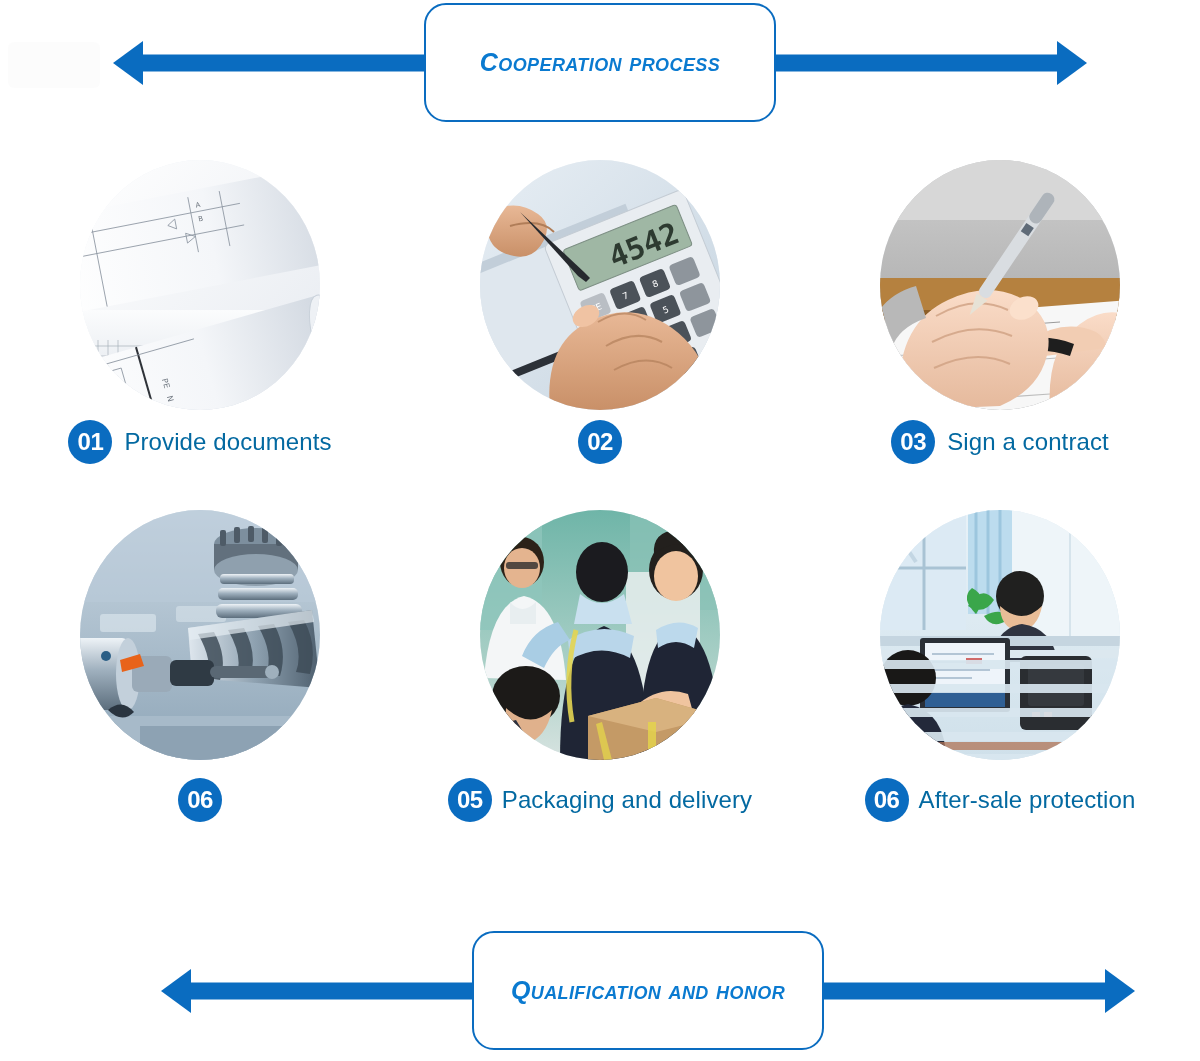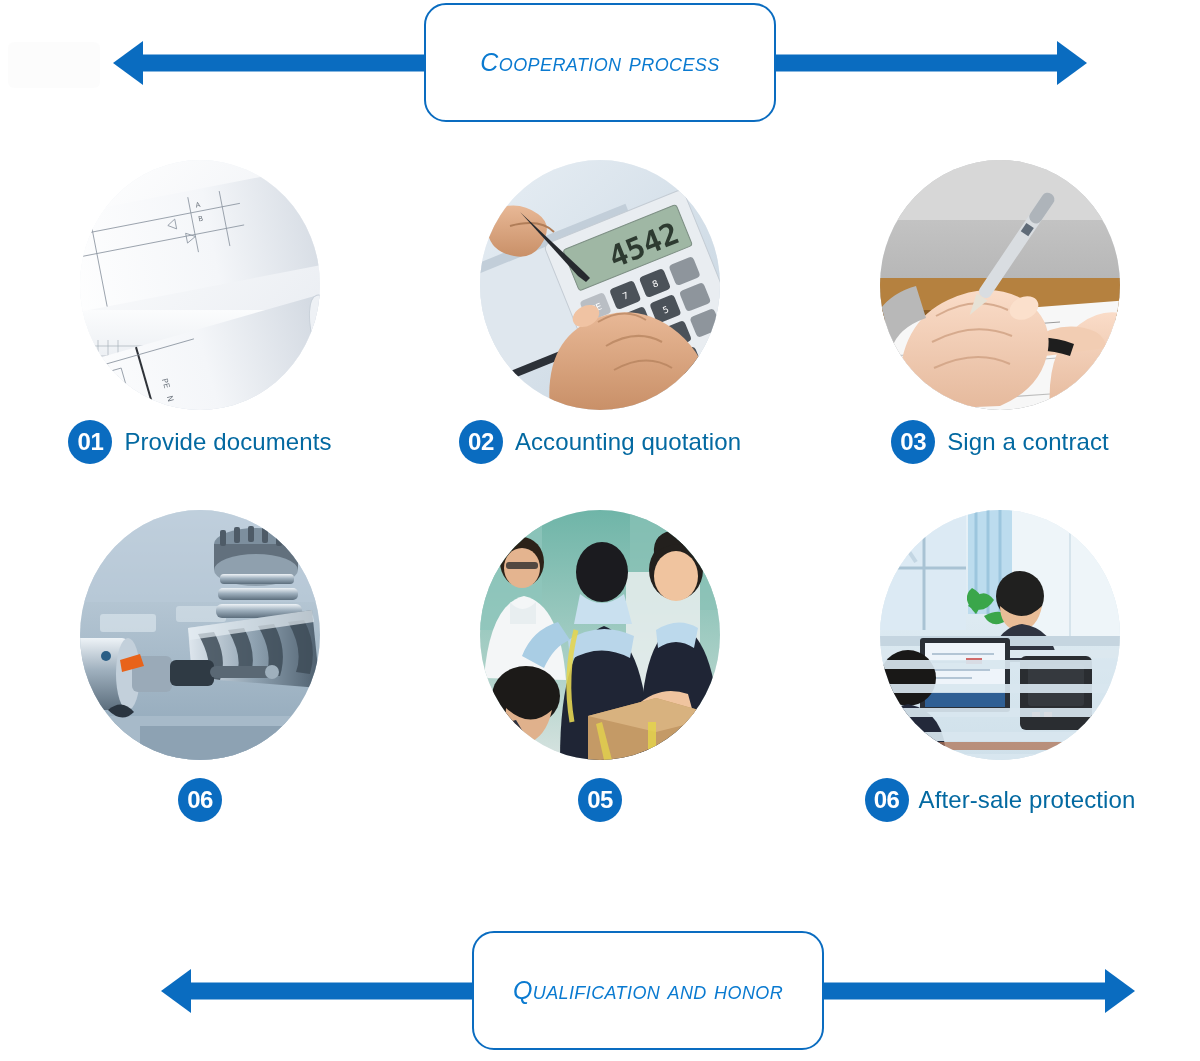--- a/index.html
+++ b/index.html
@@ -65,21 +65,21 @@
     border-radius: 22px;
     display: flex;
     align-items: center;
     justify-content: center;
   }
 
   .banner-title {
     color: #0a7ad0;
     font-family: "Liberation Sans", sans-serif;
     font-style: italic;
-    font-weight: normal;
+    font-weight: bold;
     font-size: 25px;
     font-variant: small-caps;
     letter-spacing: 0.4px;
     white-space: nowrap;
     text-align: center;
   }
 
   
   .steps {
     position: absolute;
@@ -316,21 +316,20 @@
             <path d="M118 162 q26 -16 48 -2"></path>
             <path d="M126 186 q30 -18 56 -4"></path>
             <path d="M134 210 q32 -18 58 -2"></path>
           </g>
           <ellipse cx="106" cy="156" rx="14" ry="10" fill="#f0c3a3" transform="rotate(-28 106 156)"></ellipse>
         </g>
       </svg>
     </div>
     <div class="step-caption">
       <span class="step-badge">02</span>
-      <span class="step-label">Accounting quotation</span>
     </div>
   </div>
 
   <div class="step">
     <div class="step-photo">
       <svg viewBox="0 0 240 250" preserveAspectRatio="xMidYMid slice">
         <defs>
           <linearGradient id="bg3" x1="0" y1="0" x2="0" y2="1">
             <stop offset="0%" stop-color="#cfcfcf"></stop>
               <stop offset="100%" stop-color="#9c9c9c"></stop>
@@ -513,20 +512,21 @@
           <path d="M108 206 L176 188 L240 206 L176 222 Z" fill="#d8b27f"></path>
           <rect x="168" y="212" width="8" height="38" fill="#e4d24c" opacity=".85"></rect>
           <path d="M116 214 l6 -2 l10 38 l-8 0 z" fill="#e4d24c" opacity=".8"></path>
         </g>
 
         <path d="M96 120 q-12 46 -4 92" stroke="#e3d552" stroke-width="5" fill="none" opacity=".9"></path>
       </svg>
     </div>
     <div class="step-caption">
       <span class="step-badge">05</span>
+      <span class="step-label">Packaging and delivery</span>
     </div>
   </div>
 
   <div class="step row2">
     <div class="step-photo">
       <svg viewBox="0 0 240 250" preserveAspectRatio="xMidYMid slice">
         <defs>
           <linearGradient id="obg" x1="0" y1="0" x2="0" y2="1">
             <stop offset="0%" stop-color="#e8f2f8"></stop>
               <stop offset="100%" stop-color="#cfe0ea"></stop>

